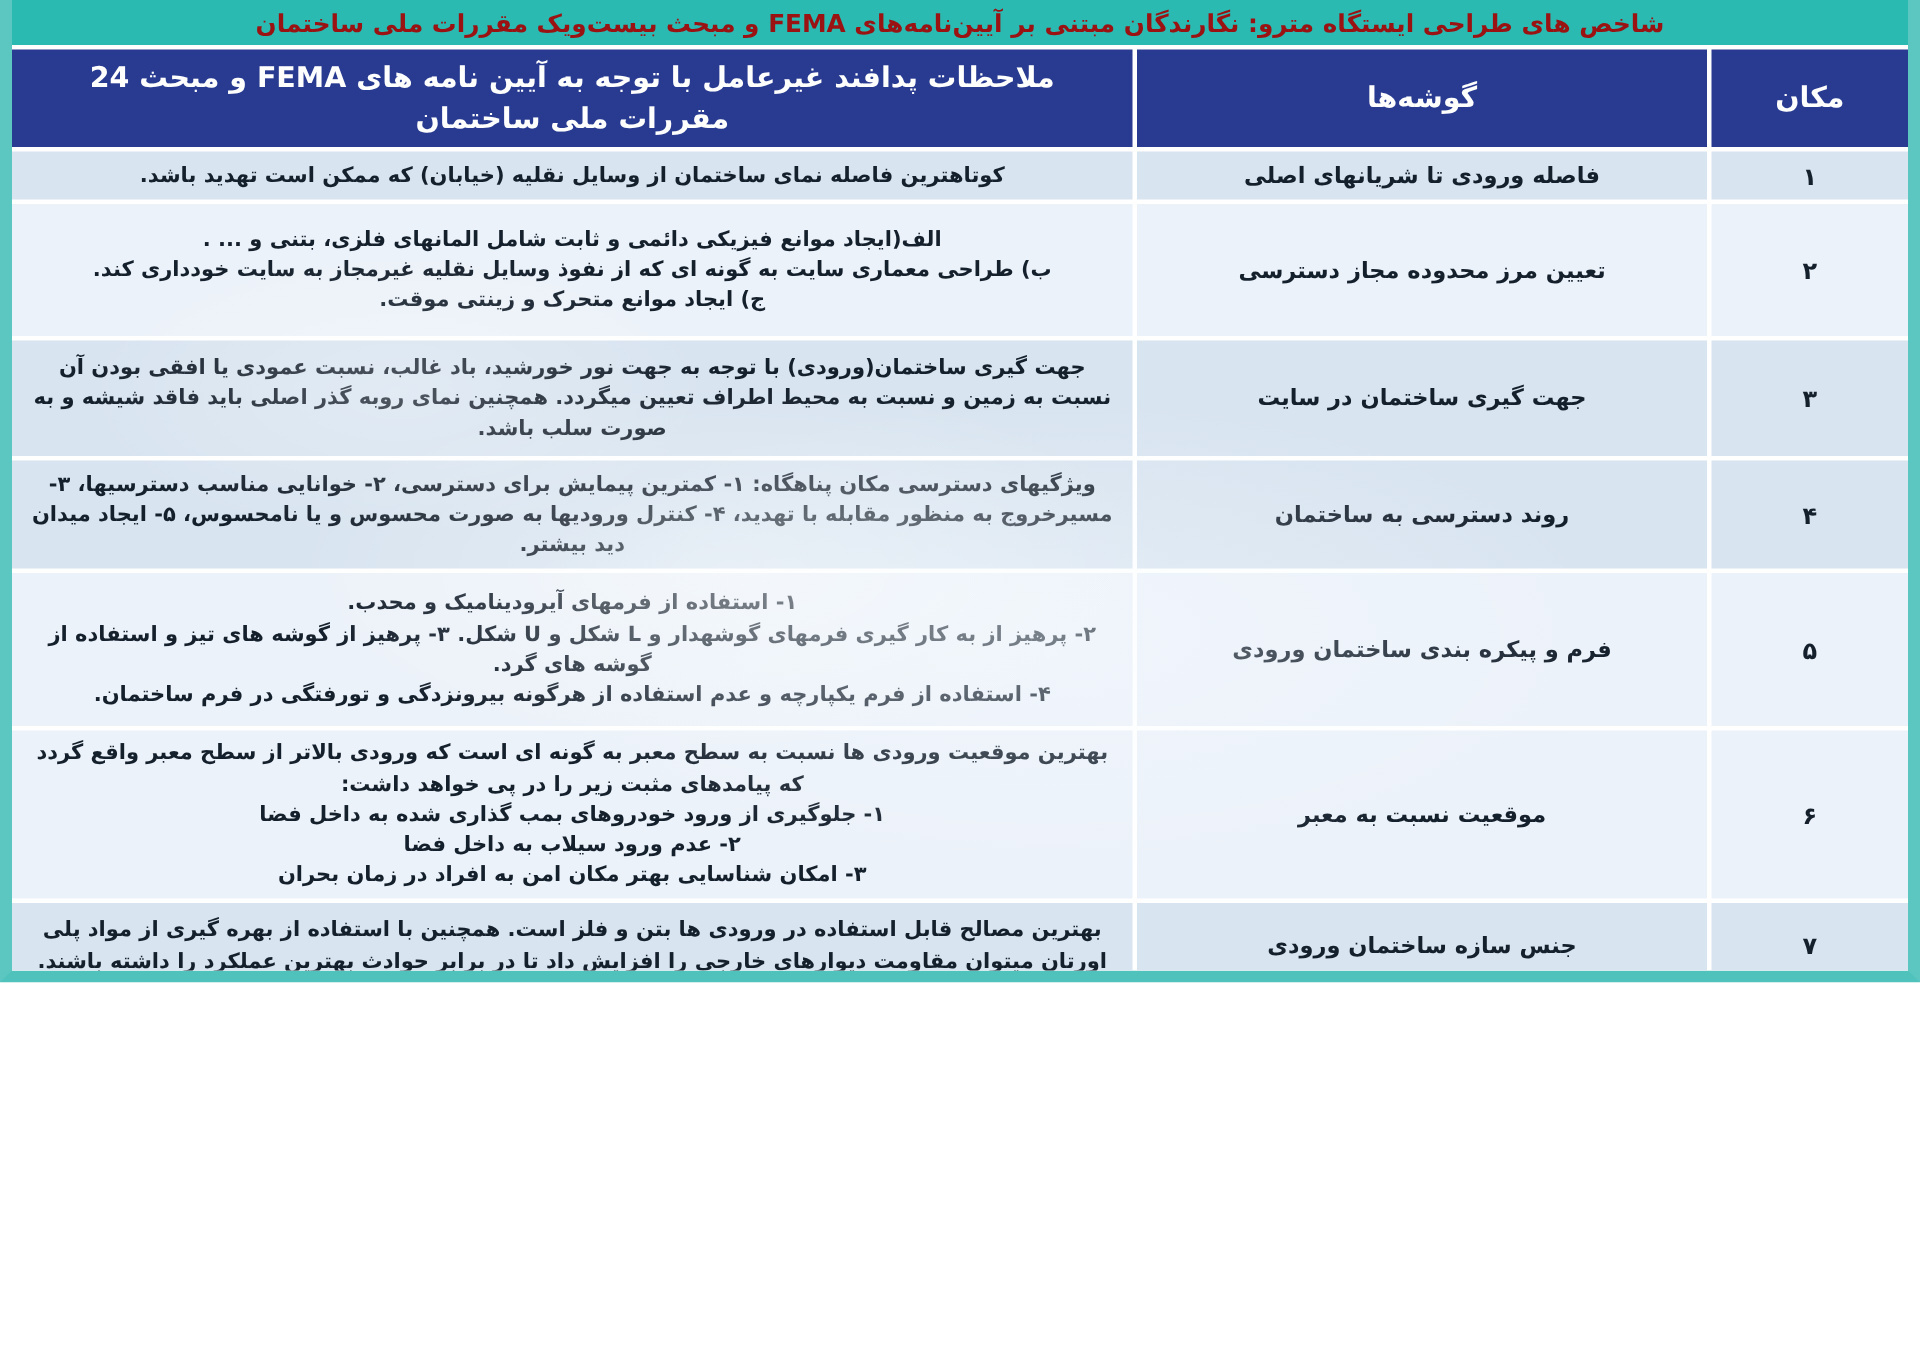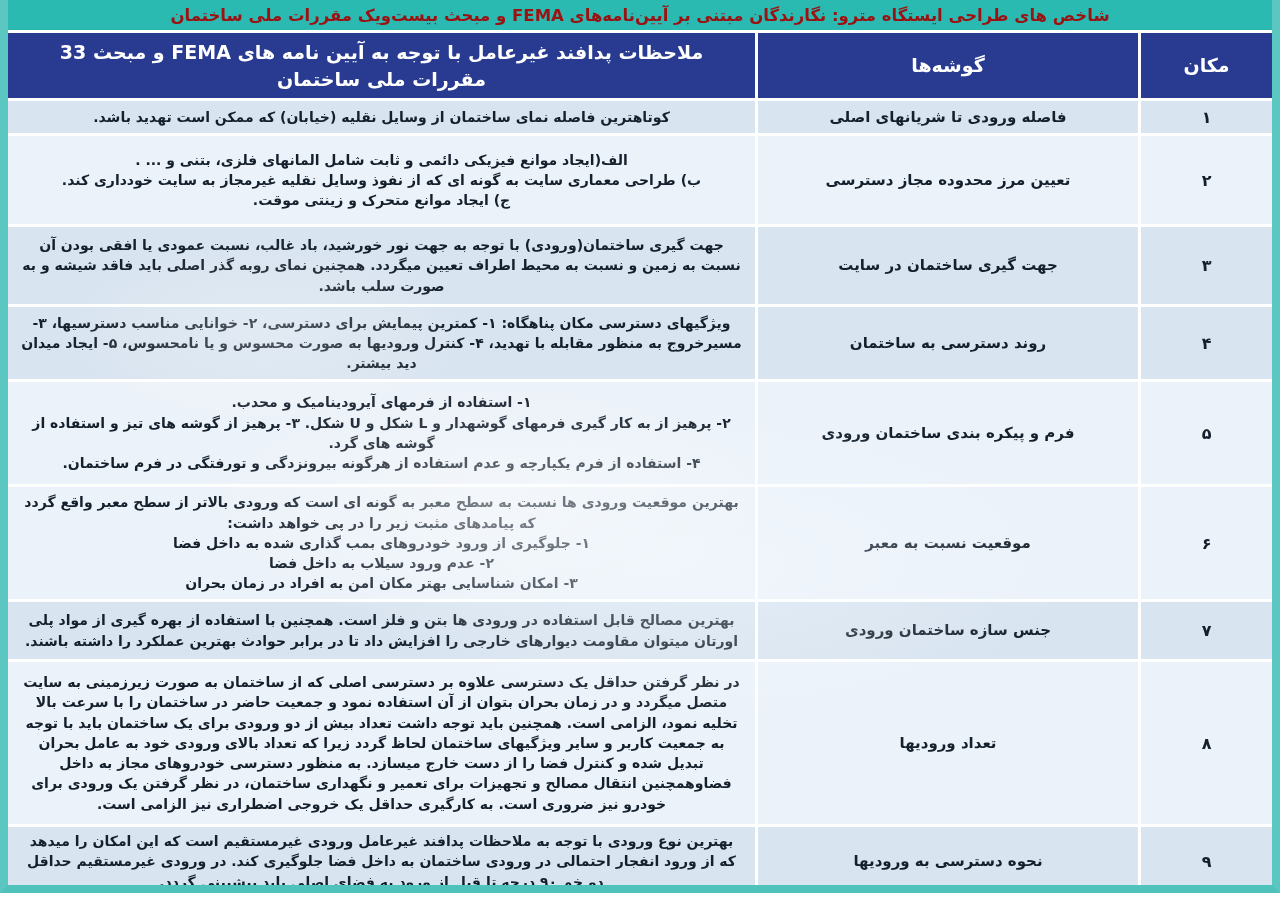--- a/index.html
+++ b/index.html
@@ -5,21 +5,21 @@
   * { margin: 0; padding: 0; box-sizing: border-box; }
   html, body { background: #ffffff; }
   body {
     font-family: "DejaVu Sans", sans-serif;
     font-weight: bold;
     direction: rtl;
   }
   .frame {
     position: relative;
     width: 1280px;
-    height: 893px;
+    height: 655px;
     background: #ffffff;
     border-left: 8px solid #5cc6c0;
     border-right: 8px solid #5cc6c0;
     border-bottom: 8px solid #4fc2bb;
     display: flex;
     flex-direction: column;
     overflow: hidden;
   }
   .title-band {
     flex: 0 0 30px;
@@ -80,21 +80,21 @@
 </style>
 </head>
 <body>
 
 <div class="frame">
   <div class="title-band">شاخص های طراحی ایستگاه مترو: نگارندگان مبتنی بر آیین‌نامه‌های FEMA  و مبحث بیست‌ویک مقررات ملی ساختمان</div>
 
   <div class="grid" id="table-grid">
     <div class="hcell">مکان</div>
     <div class="hcell">گوشه‌ها</div>
-    <div class="hcell">ملاحظات پدافند غیرعامل با توجه به آیین نامه های FEMA و مبحث 33 مقررات ملی ساختمان</div>
+    <div class="hcell">ملاحظات پدافند غیرعامل با توجه به آیین نامه های FEMA و مبحث 24 مقررات ملی ساختمان</div>
 
   <div class="cell cell-no shade-dark" style="min-height: 32px;">۱</div>
       <div class="cell cell-ind shade-dark">فاصله ورودی تا شریانهای اصلی</div>
       <div class="cell cell-cons shade-dark">
         <div class="cons-line">کوتاهترین فاصله نمای ساختمان از وسایل نقلیه (خیابان) که ممکن است تهدید باشد.</div>
       </div>
       <div class="cell cell-no shade-light" style="min-height: 88px;">۲</div>
       <div class="cell cell-ind shade-light">تعیین مرز محدوده مجاز دسترسی</div>
       <div class="cell cell-cons shade-light">
         <div class="cons-line">الف(ایجاد موانع فیزیکی دائمی و ثابت شامل المانهای فلزی، بتنی و ... .</div>

